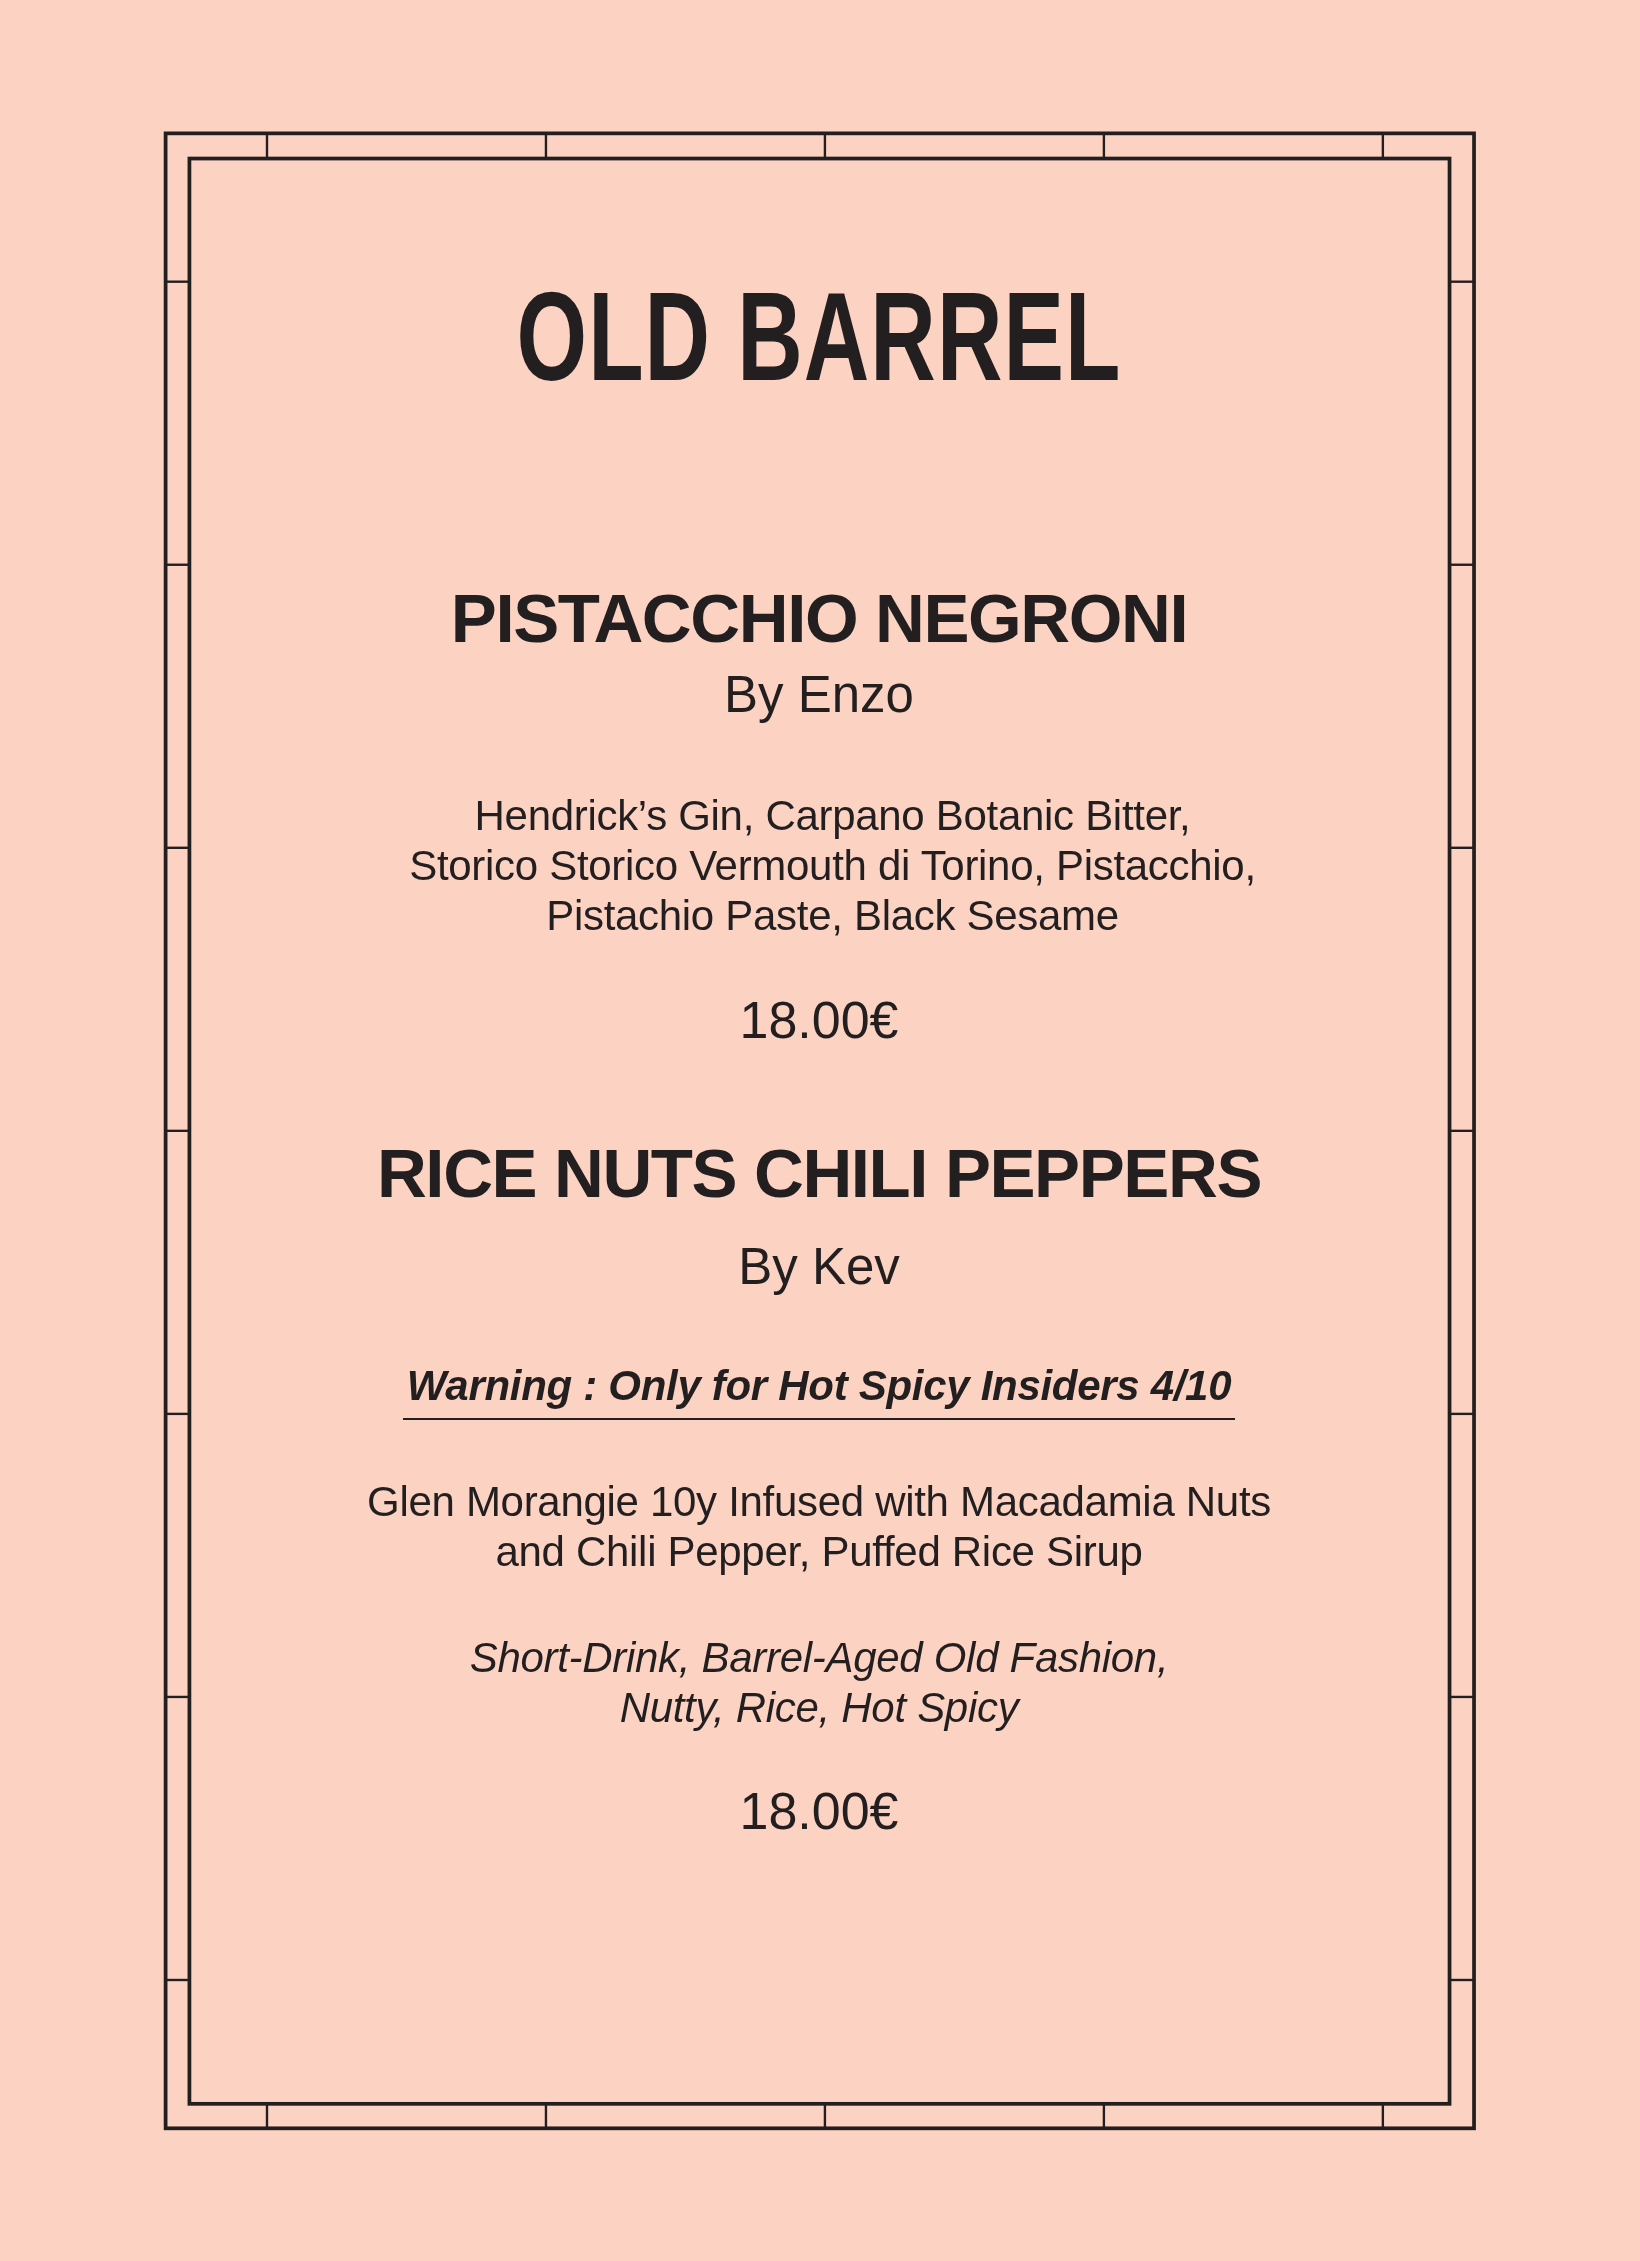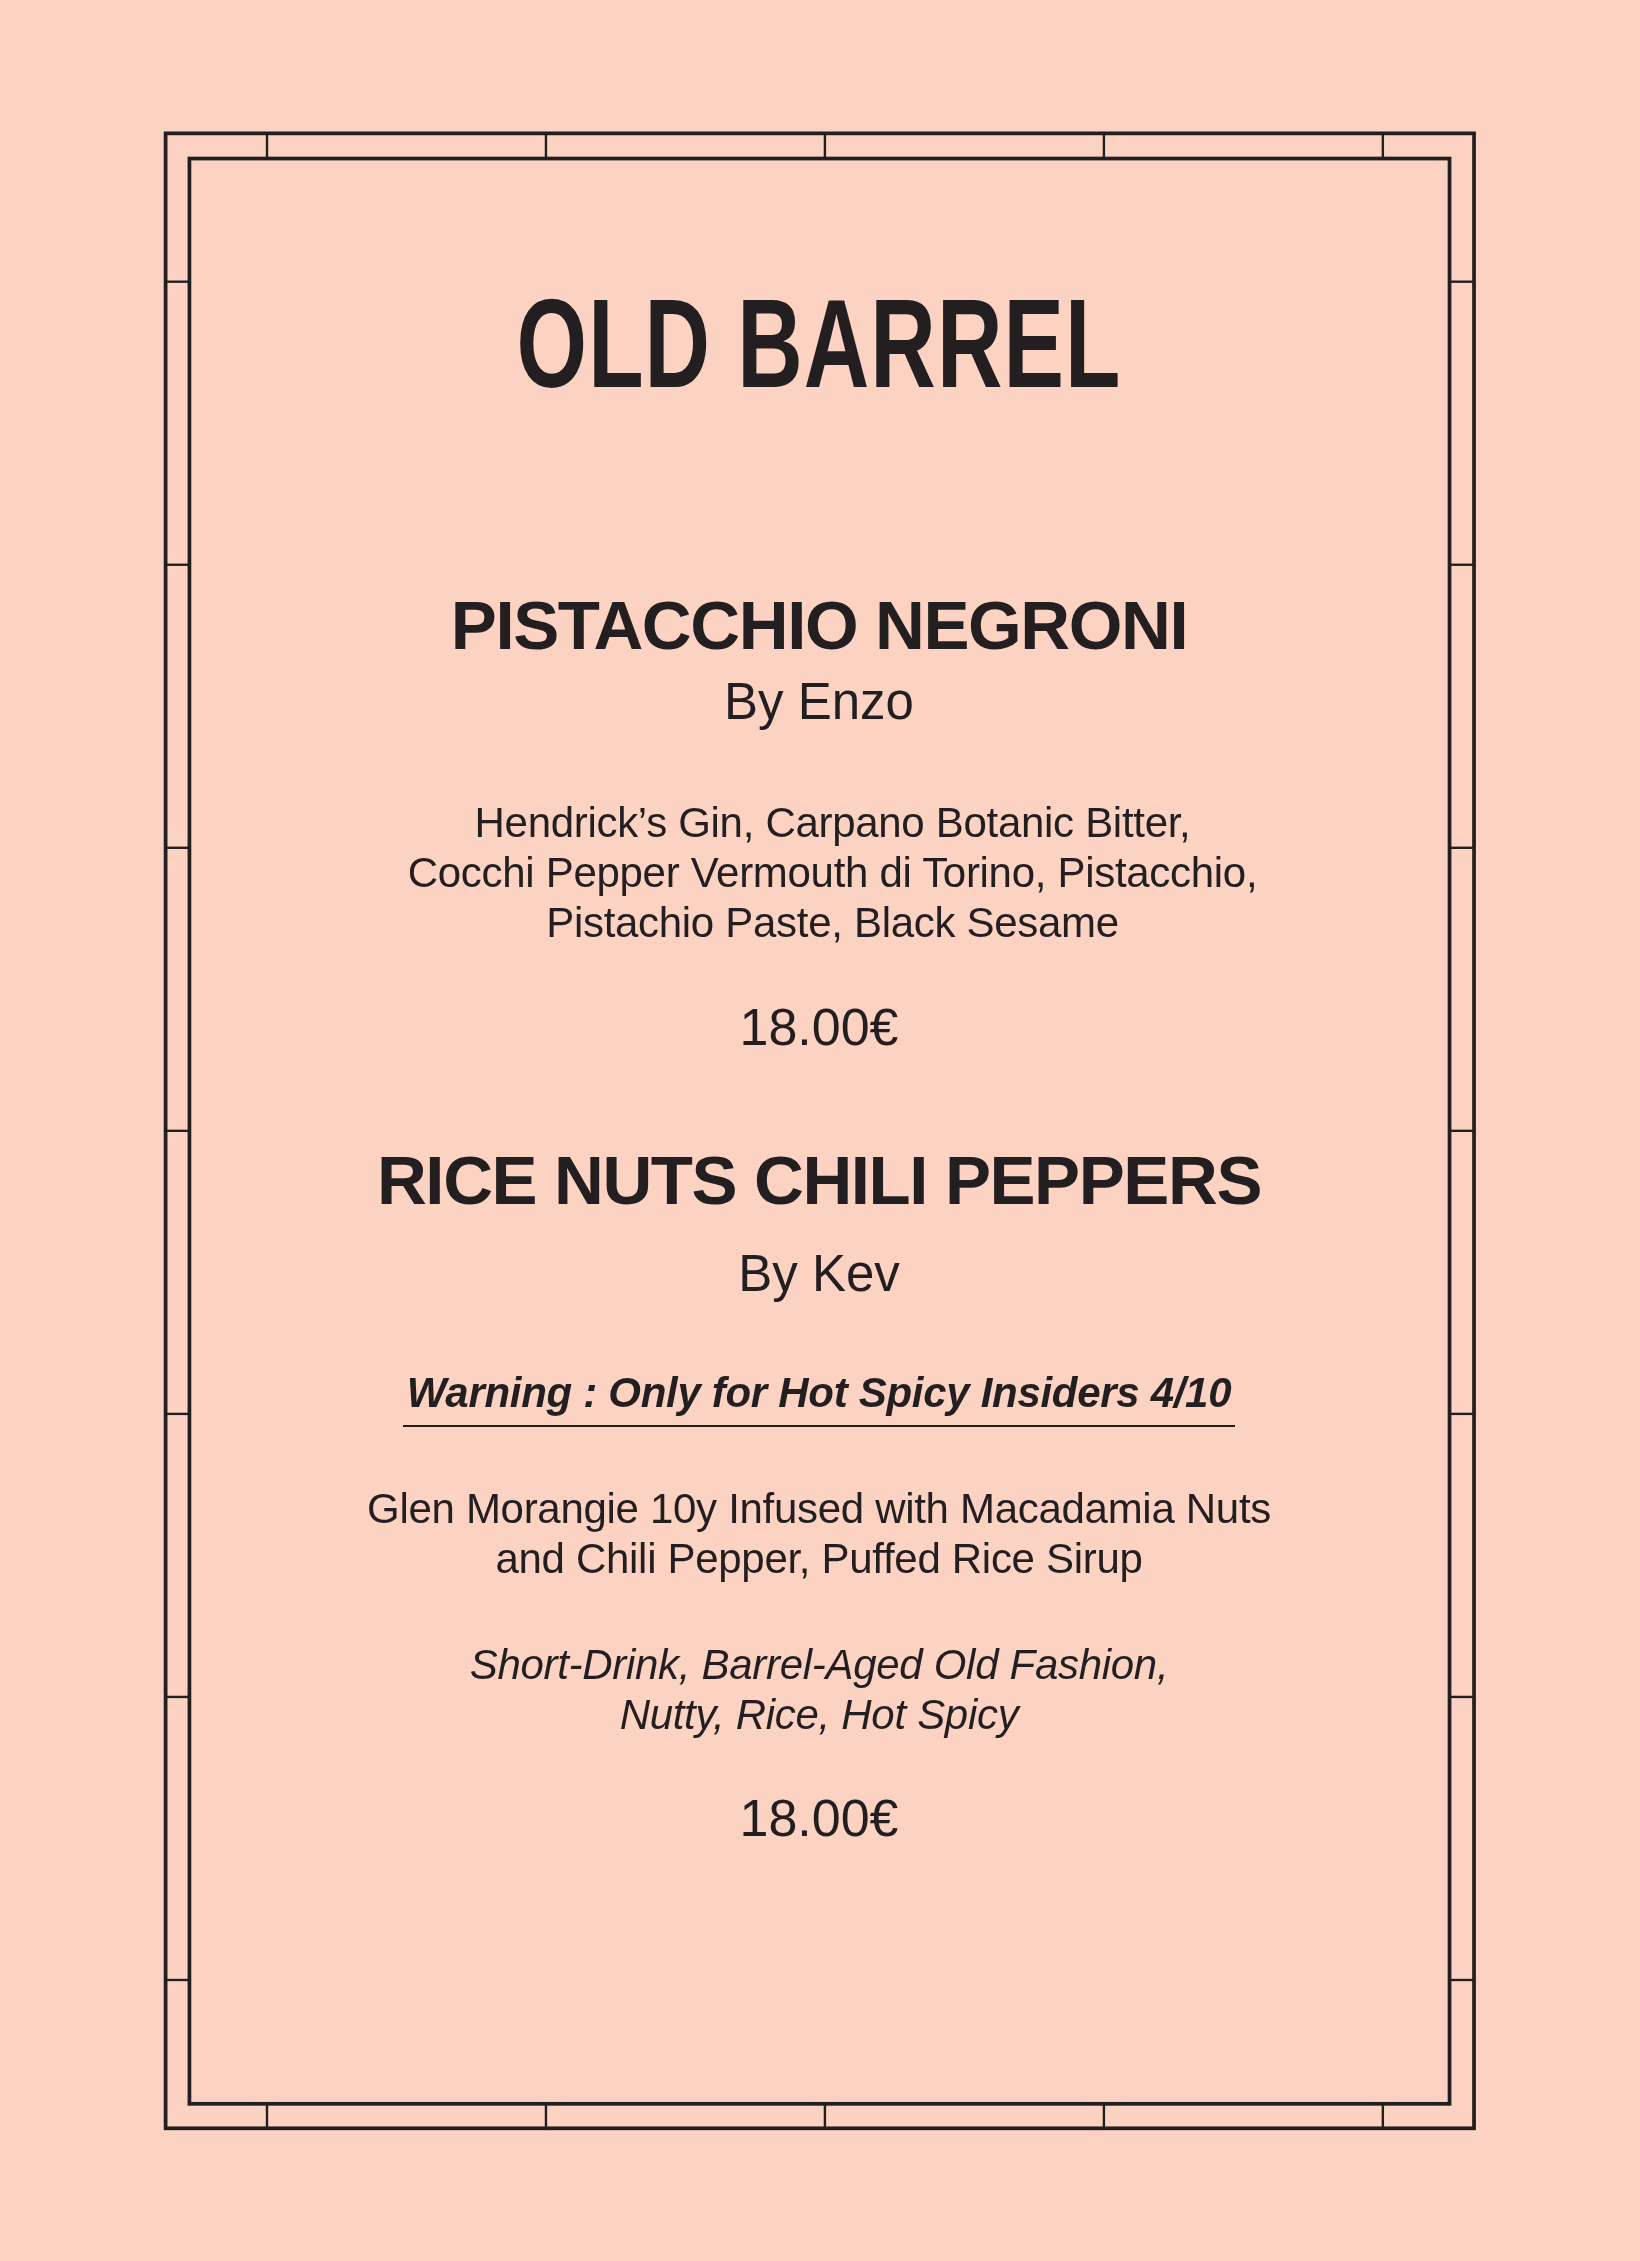--- a/index.html
+++ b/index.html
@@ -15,21 +15,21 @@
     overflow:hidden;
     position:relative;
   }
   .frame-svg{
     position:absolute;
     left:0;top:0;width:1641px;height:2261px;
     display:block;
   }
   .content{
     position:absolute;
-    left:189px;top:149px;
+    left:189px;top:142px;
     width:1260px;height:1945px;
     text-align:center;
   }
   .logo{
     margin-top:127px;
     font-size:126px;
     font-weight:700;
     line-height:136px;
     letter-spacing:1.4px;
     display:inline-block;
@@ -127,21 +127,21 @@
   <div class="logo-wrap">
     <h1 class="logo">OLD BARREL</h1>
   </div>
 
   <section>
     <h2 class="item-name mt-h1a">PISTACCHIO NEGRONI</h2>
     <p class="byline mt-byline-a">By Enzo</p>
 
     <div class="ingredients-a">
       <p class="body-line">Hendrick’s Gin, Carpano Botanic Bitter,</p>
-      <p class="body-line">Cocchi Pepper Vermouth di Torino, Pistacchio,</p>
+      <p class="body-line">Storico Storico Vermouth di Torino, Pistacchio,</p>
       <p class="body-line">Pistachio Paste, Black Sesame</p>
     </div>
 
 
     <p class="price">18.00€</p>
   </section>
 
   <section>
     <h2 class="item-name mt-h1b">RICE NUTS CHILI PEPPERS</h2>
     <p class="byline mt-byline-b">By Kev</p>

